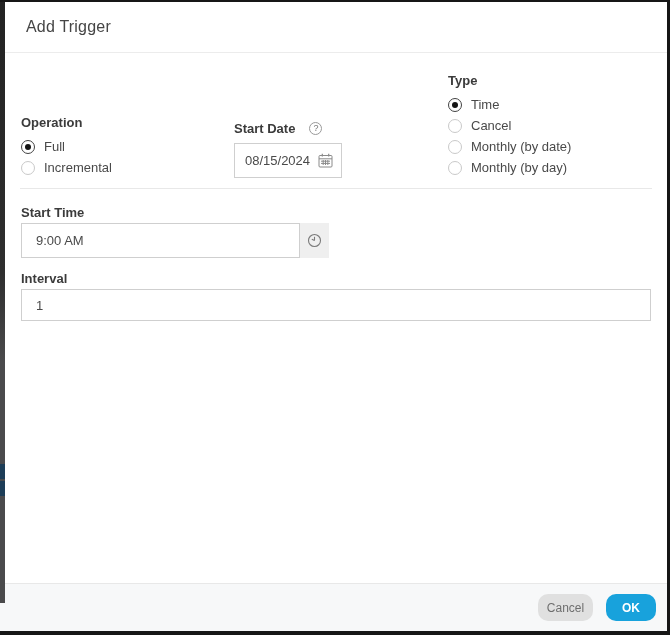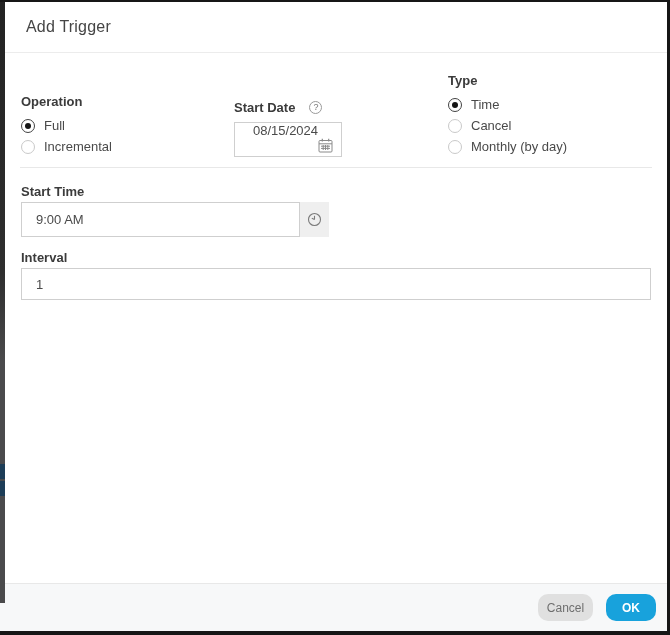--- a/index.html
+++ b/index.html
@@ -46,21 +46,21 @@
   .radio-item { display:flex; align-items:center; gap:9px; height:21px; cursor:default; }
   .radio { width:14px; height:14px; border:1px solid #c9c9c9; border-radius:50%;
            background:#fff; display:inline-flex; align-items:center; justify-content:center;
            flex:0 0 auto; }
   .radio .dot { width:6px; height:6px; border-radius:50%; background:#141414; opacity:0; }
   .radio-item[aria-checked="true"] .radio { border-color:#424242; }
   .radio-item[aria-checked="true"] .radio .dot { opacity:1; }
   .radio-label { font-size:13px; color:#4a4a4a; }
 
   .date-input-wrap { margin-top:7px; width:108px; height:35px; border:1px solid #cfcfcf;
-                     background:#fff; display:flex; align-items:center; padding:0 8px 0 10px;flex-direction:column; }
+                     background:#fff; display:flex; align-items:center; padding:0 8px 0 10px; }
   .date-input { border:none; outline:none; width:72px; font-size:13px; color:#4a4a4a;
                 font-family:inherit; background:transparent; }
   .cal-icon { margin-left:auto; display:flex; }
 
   .divider { border:none; border-top:1px solid #e8e8e8; margin:10px -1px 0 -1px; }
 
   .field-label { font-size:13px; font-weight:bold; color:#3b3b3b; line-height:15px; }
   .st-label { margin-top:16px; }
   .time-control { margin-top:3px; display:flex; width:308px; }
   .time-input { width:279px; height:35px; border:1px solid #cfcfcf; background:#fff;
@@ -154,20 +154,26 @@
             <div class="radio-item" role="radio" aria-checked="false">
               <span class="radio">
                   <span class="dot"></span>
                 </span>
               <span class="radio-label">Cancel</span>
             </div>
             <div class="radio-item" role="radio" aria-checked="false">
               <span class="radio">
                   <span class="dot"></span>
                 </span>
+              <span class="radio-label">Monthly (by date)</span>
+            </div>
+            <div class="radio-item" role="radio" aria-checked="false">
+              <span class="radio">
+                  <span class="dot"></span>
+                </span>
               <span class="radio-label">Monthly (by day)</span>
             </div>
           </div>
         </div>
       </div>
 
       <hr class="divider">
 
       <div class="field-label st-label">Start Time</div>
       <div class="time-control">

